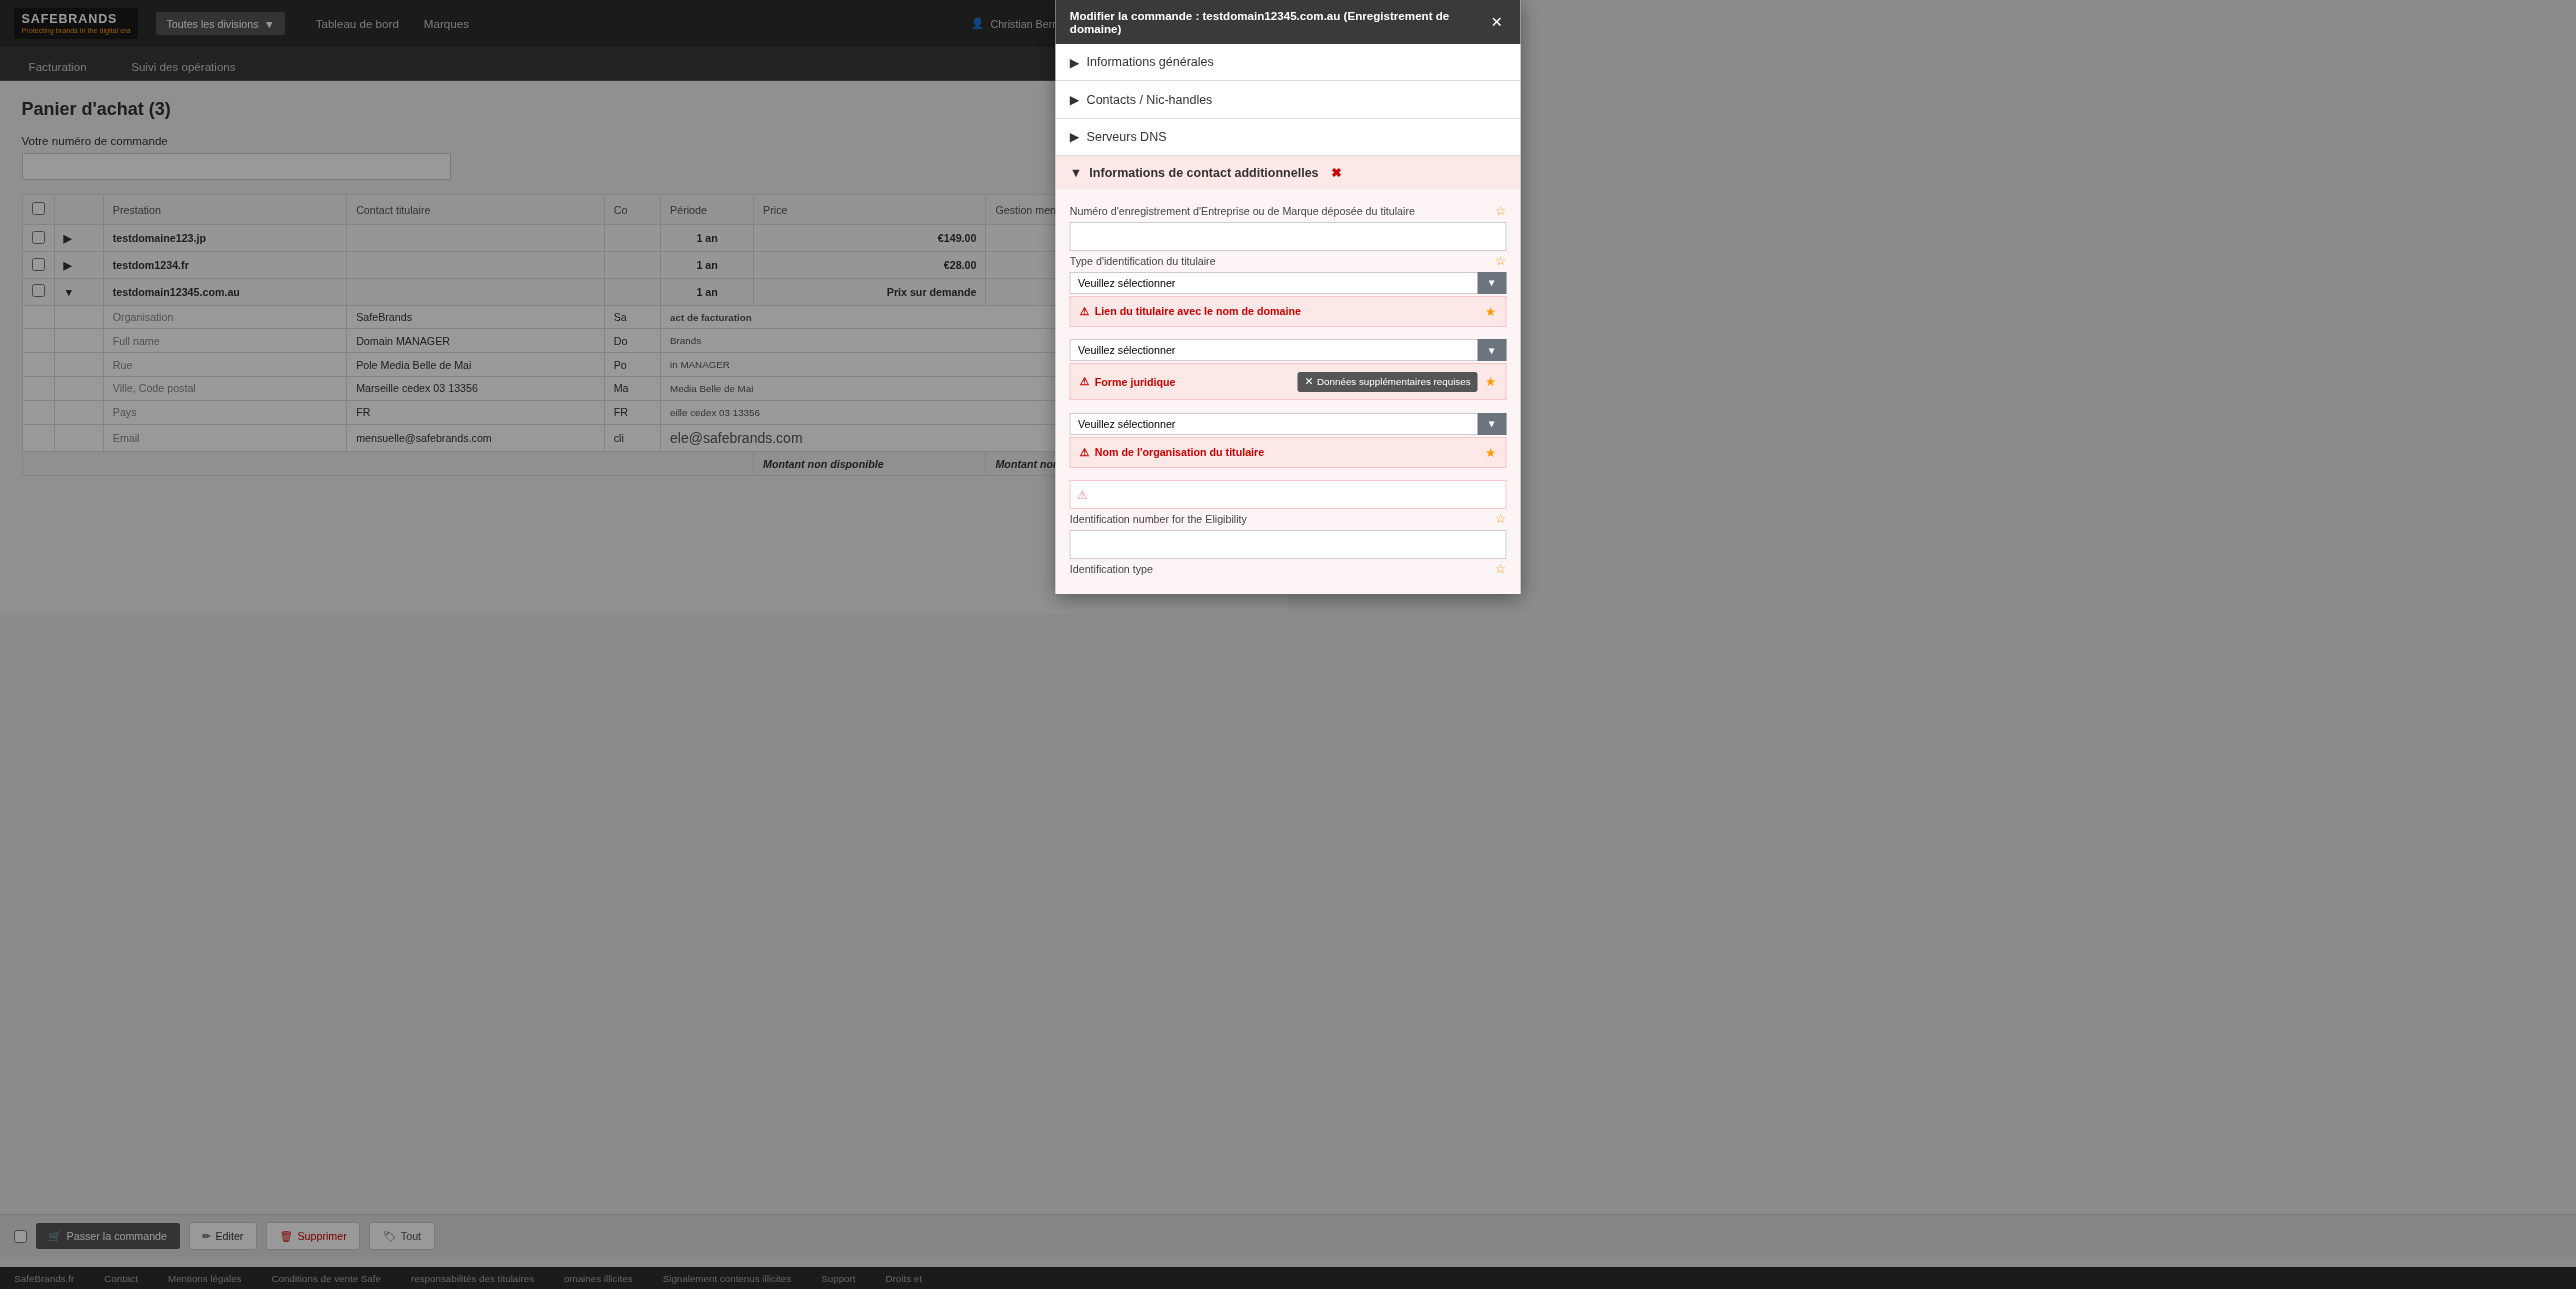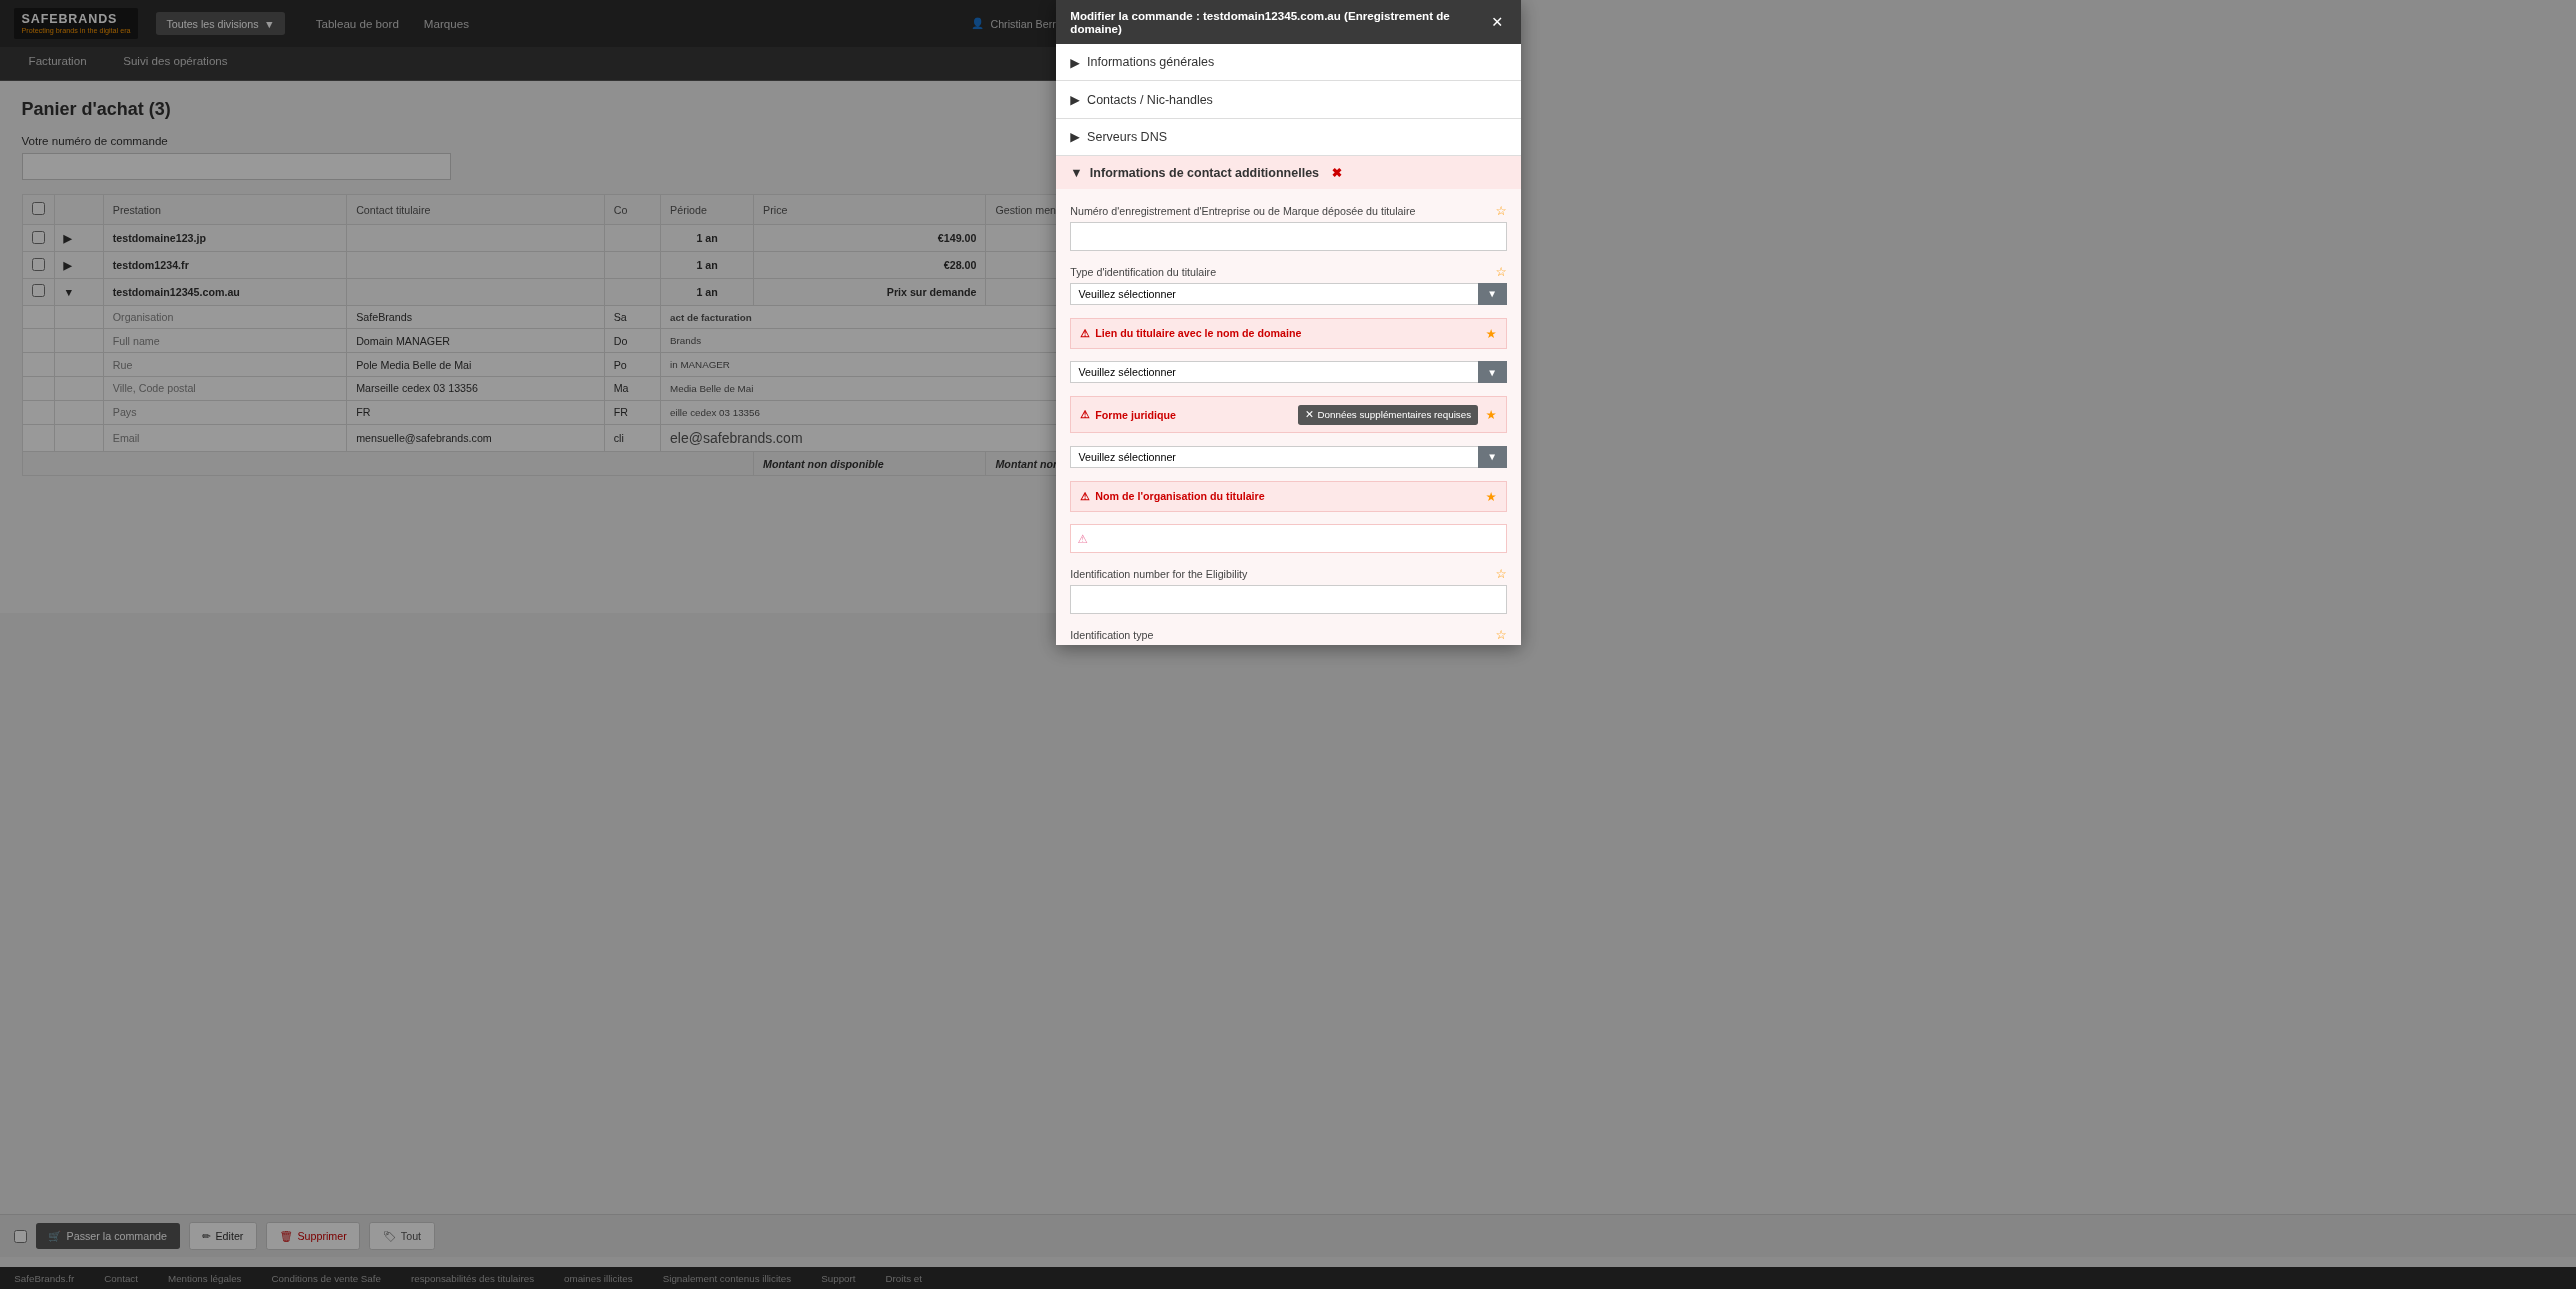--- a/index.html
+++ b/index.html
@@ -77,24 +77,24 @@
       display: flex;
       align-items: center;
       gap: 4.5px;
       cursor: pointer;
     }
 
     
     .subnav {
       background: #3a3a3a;
       display: flex;
-      align-items: flex-start;
+      align-items: flex-end;
       height: 34px;
       padding: 0 14.3px;
-      gap: 8px;
+      gap: 16px;
       border-bottom: 0.9px solid #555;
     }
     .subnav-link {
       color: #ccc;
       padding: 7.2px 14.3px;
       font-size: 11.6px;
       cursor: pointer;
       text-decoration: none;
     }
 
@@ -279,21 +279,21 @@
       color: #333;
       cursor: pointer;
     }
     .accordion-content {
       padding: 14.3px;
       background: #fdf5f5;
     }
 
     
     .form-group {
-      margin-bottom: 13px;
+      margin-bottom: 2px;
       position: relative;
     }
     .form-label {
       font-size: 10.7px;
       color: #444;
       margin-bottom: 3.6px;
       display: flex;
       align-items: center;
       justify-content: space-between;
     }

